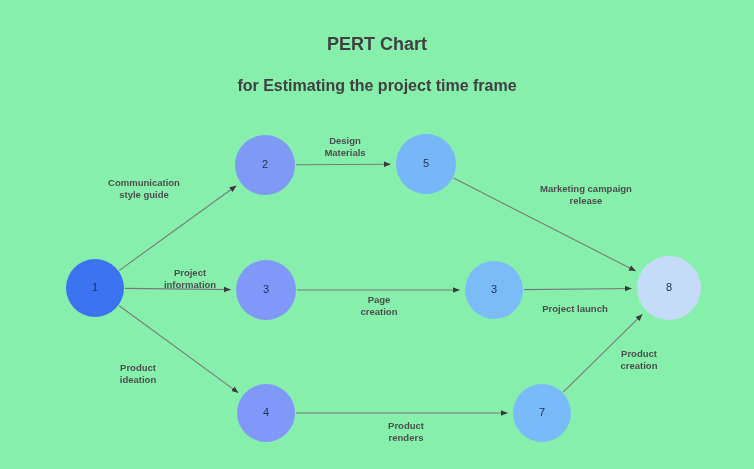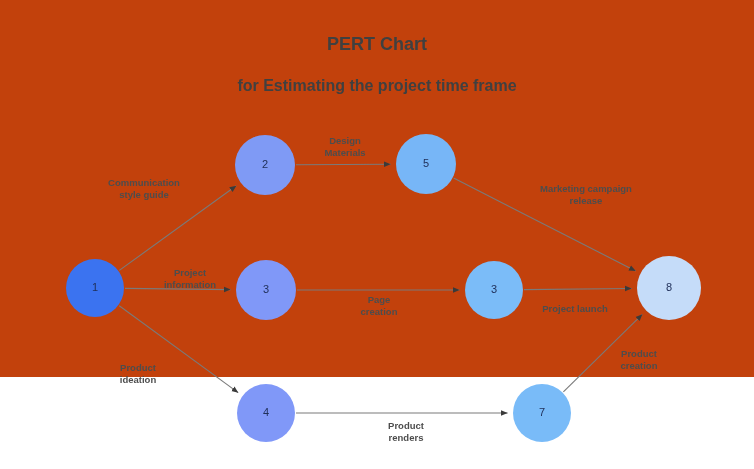--- a/index.html
+++ b/index.html
@@ -9,22 +9,22 @@
   }
   body {
     width: 754px;
     height: 469px;
     font-family: "Liberation Sans", sans-serif;
     overflow: hidden;
   }
   #chart-root {
     position: relative;
     width: 754px;
-    height: 377px;
-    background: #c2410c;
+    height: 469px;
+    background: #86efac;
   }
   svg#pert-svg {
     display: block;
     width: 754px;
     height: 469px;
   }
   .title-main {
     font-family: "Liberation Sans", sans-serif;
     font-size: 18px;
     font-weight: bold;

